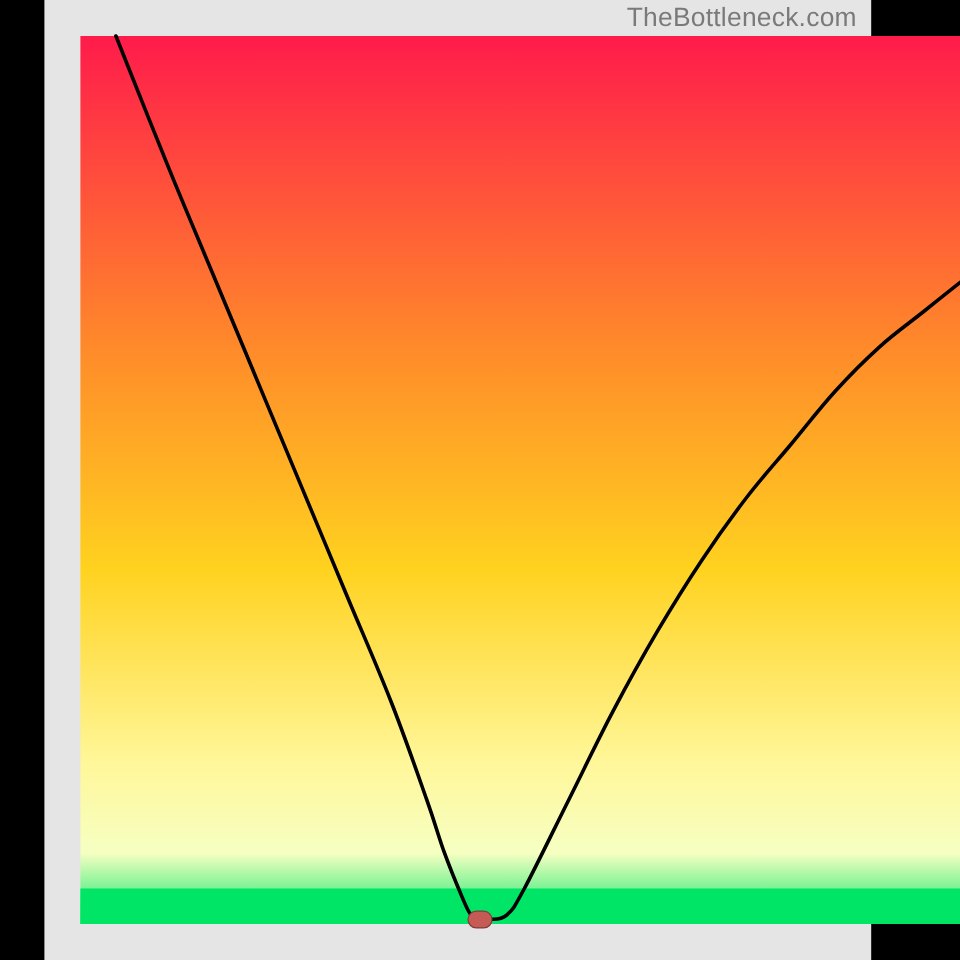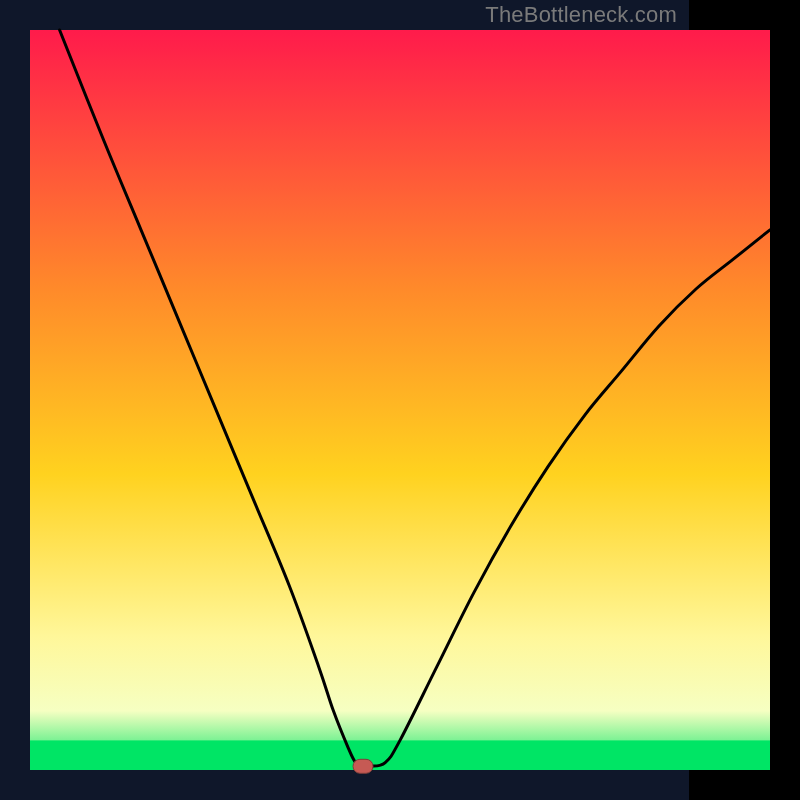--- a/index.html
+++ b/index.html
@@ -8,21 +8,22 @@
     width: 800px;
     height: 800px;
     background: #000;
     font-family: Arial, Helvetica, sans-serif;
     overflow: hidden;
   }
   .frame {
     position: relative;
     width: 689px;
     height: 800px;
-    background: #0f172a;
+    background: #e5e5e5;
+    margin-left: 37px;
   }
   .watermark {
     position: absolute;
     top: 2px;
     right: 12px;
     color: #7a7a7a;
     font-size: 22px;
     font-weight: 500;
     letter-spacing: 0.2px;
     z-index: 5;

